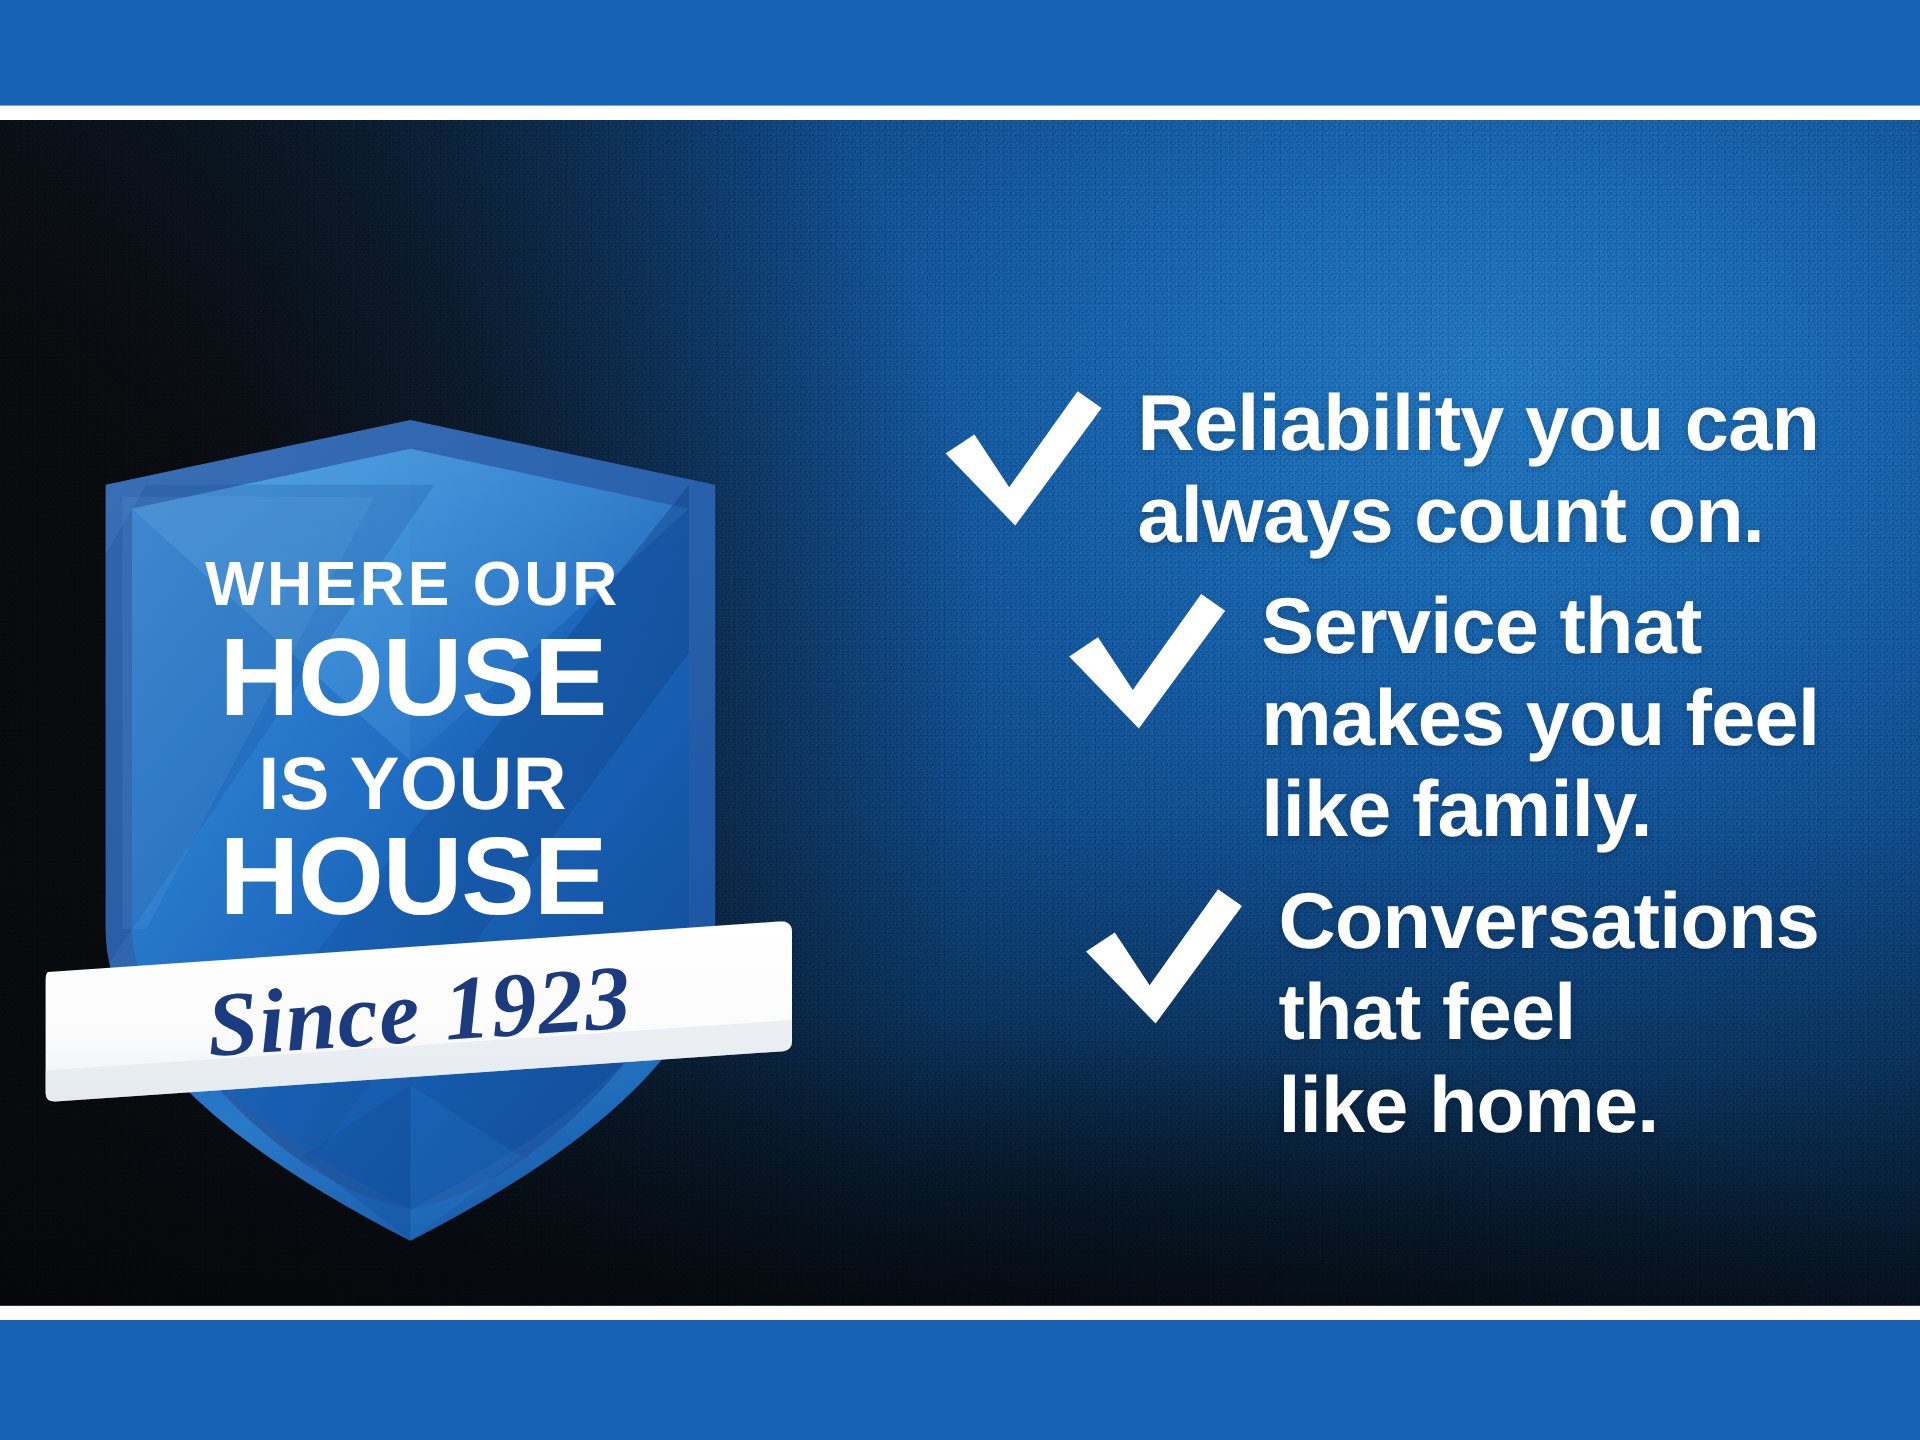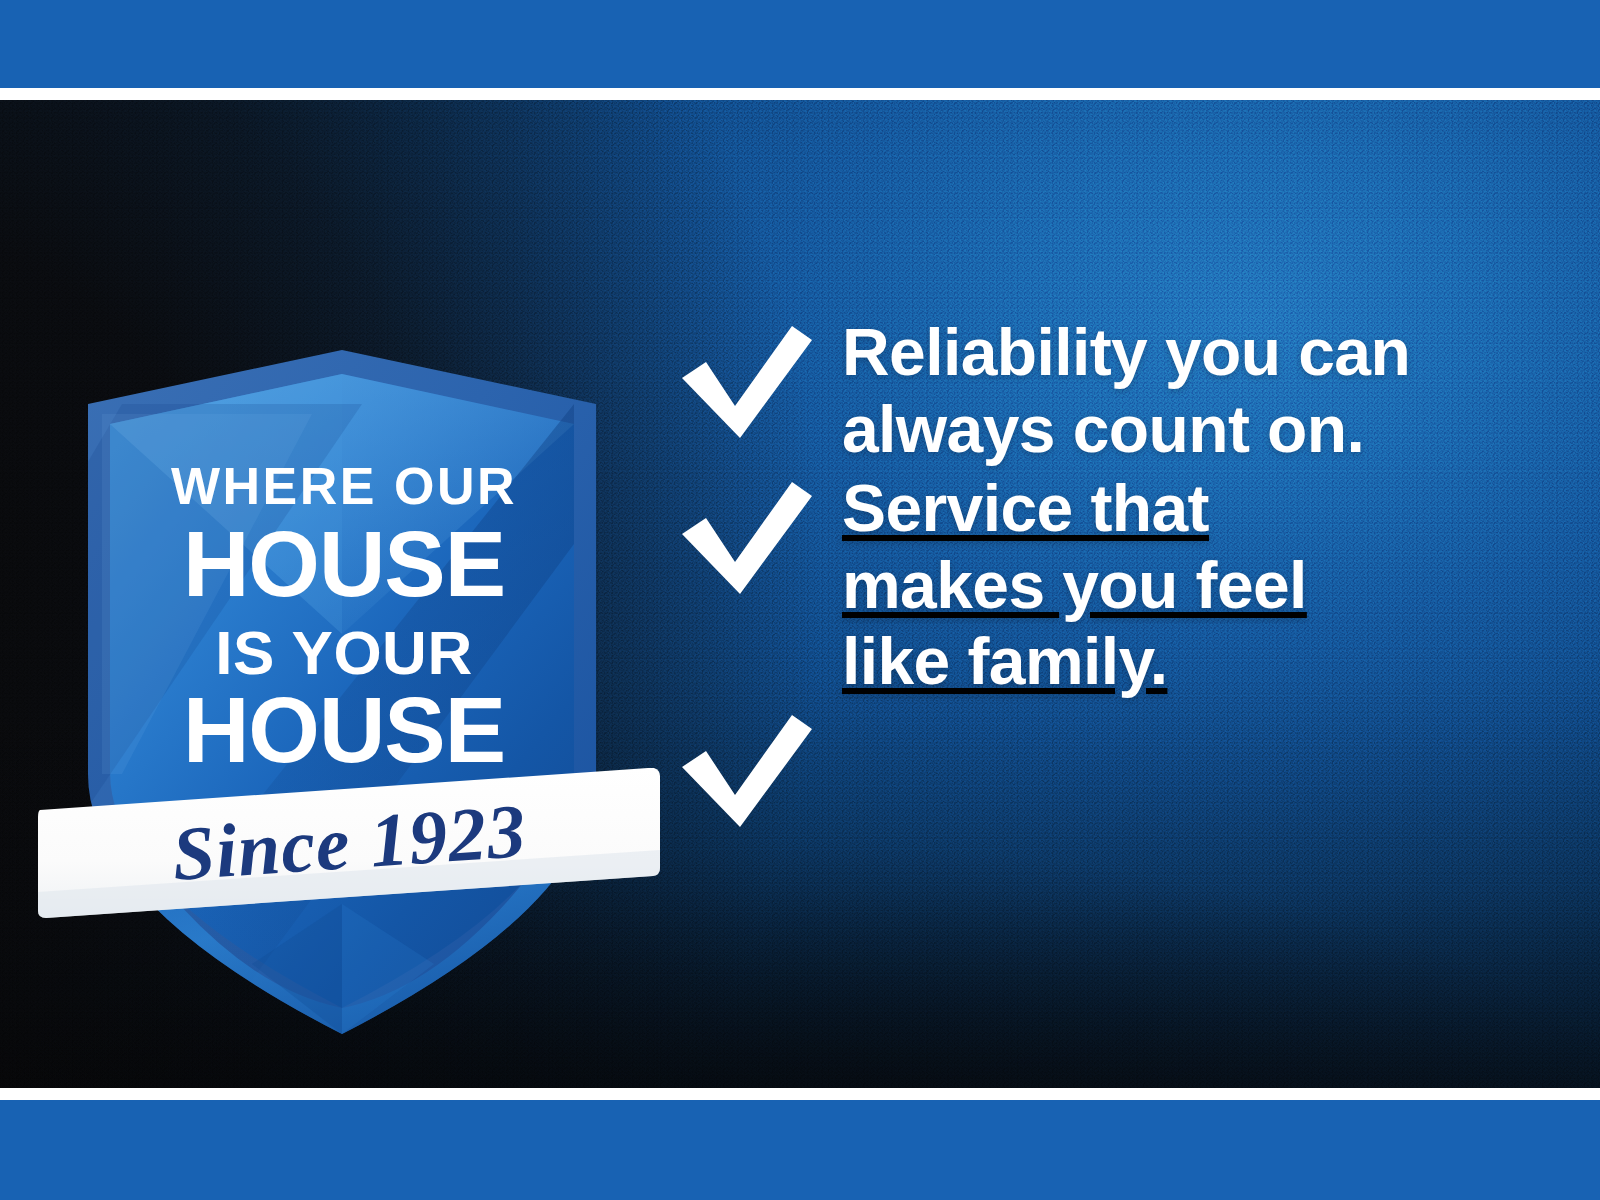--- a/index.html
+++ b/index.html
@@ -137,22 +137,23 @@
     position: absolute;
     left: 676px;
     top: 200px;
     width: 840px;
   }
   .bullet {
     position: relative;
     display: flex;
     align-items: flex-start;
     gap: 26px;
-  }
-  .bullet + .bullet { margin-top: 3px; text-decoration: underline; }
+    justify-content: flex-end;
+  }
+  .bullet + .bullet { margin-top: 16px; }
   .b1 { margin-top: 14px; }
   .b2 { margin-top: 116px; }
   .b3 { margin-top: 104px; }
 
   .check {
     flex: 0 0 auto;
     width: 140px;
     height: 116px;
     margin-top: 10px;
   }
@@ -282,20 +283,23 @@
 makes you feel
 like family.</div>
       </div>
 
       <div class="bullet b3">
         <span class="check">
           <svg viewBox="0 0 140 116" xmlns="http://www.w3.org/2000/svg" aria-hidden="true">
             <path d="M6 54 L30 38 L59 82 L116 2 L136 16 L64 114 Z" fill="#ffffff"></path>
           </svg>
         </span>
+        <div class="bullet-text">Conversations
+that feel
+like home.</div>
       </div>
 
     </div>
   </div>
 
   <div class="bar bar-bottom"></div>
 
 </div>
 
 </body></html>

